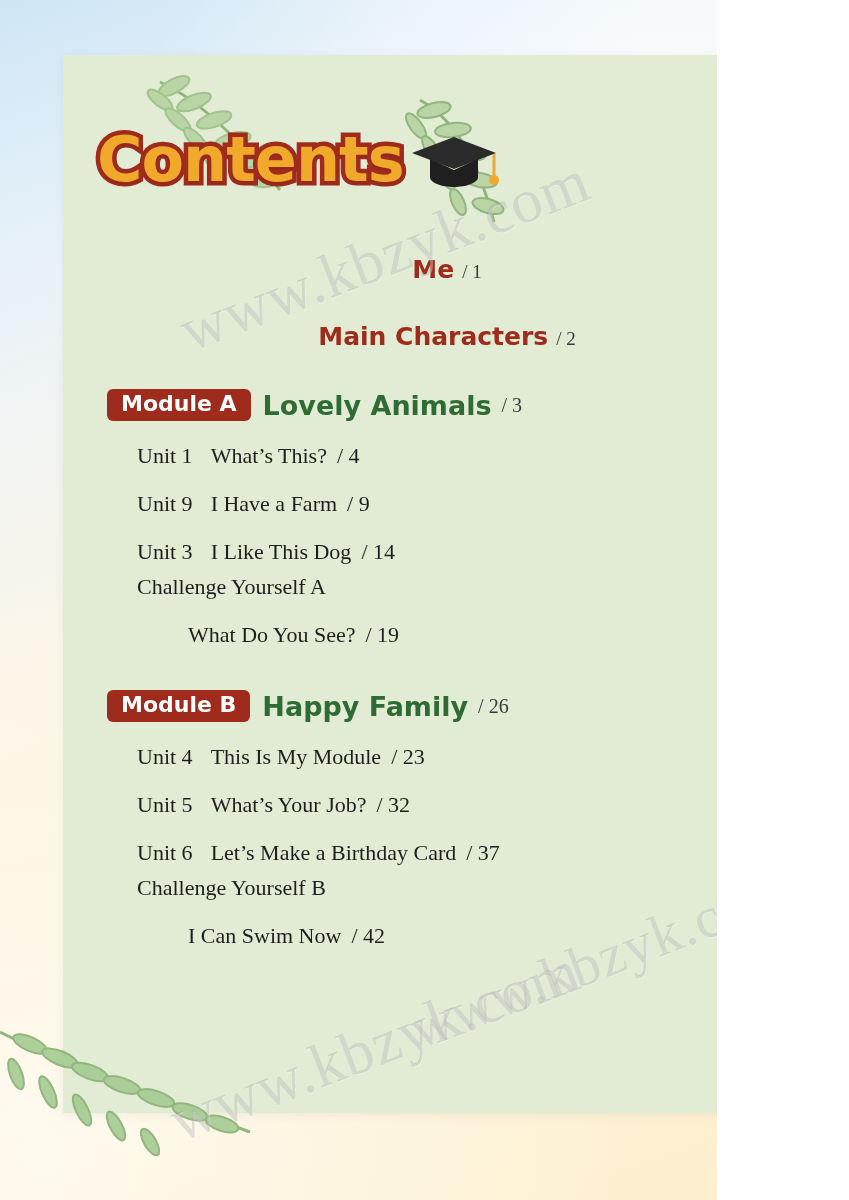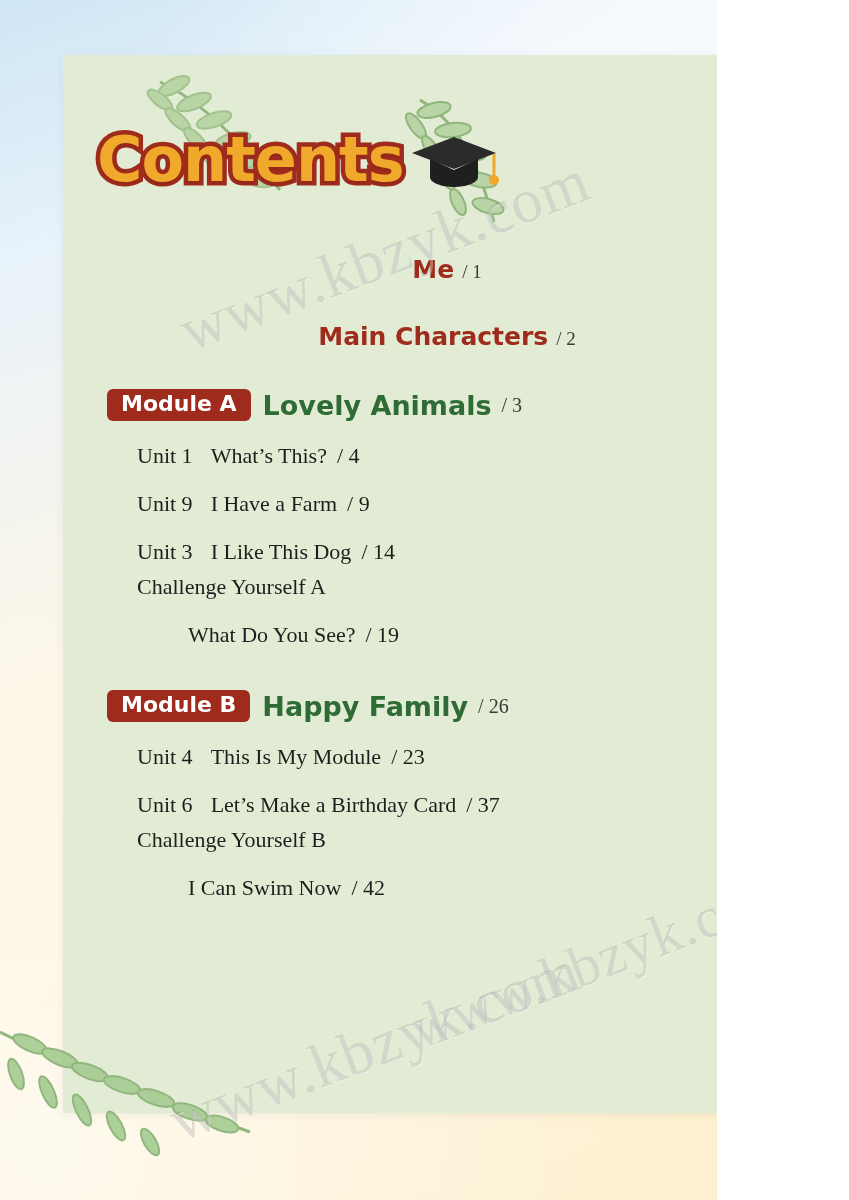--- a/index.html
+++ b/index.html
@@ -289,20 +289,23 @@
     <div class="module-row row">
       <span class="module-badge">Module B</span>
       <span class="module-title">Happy Family</span>
       <span class="pg">/ 26</span>
     </div>
 
     <div class="unit-row row">
       <span class="unit-no">Unit 4</span><span>This Is My Module</span><span class="pg">/ 23</span>
     </div>
     <div class="unit-row row">
+      <span class="unit-no">Unit 5</span><span>What’s Your Job?</span><span class="pg">/ 32</span>
+    </div>
+    <div class="unit-row row">
       <span class="unit-no">Unit 6</span><span>Let’s Make a Birthday Card</span><span class="pg">/ 37</span>
     </div>
     <div class="challenge-row row">Challenge Yourself  B</div>
     <div class="challenge-sub row">
       <span>I Can Swim Now</span><span class="pg">/ 42</span>
     </div>
 
   </div>
 
   <div class="wm wm1">www.kbzyk.com</div>

